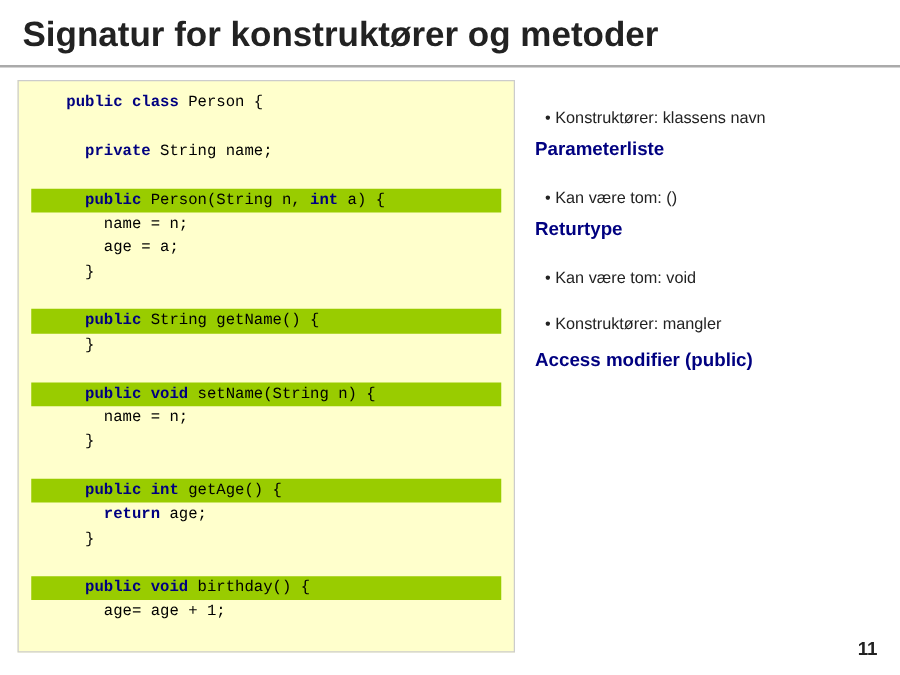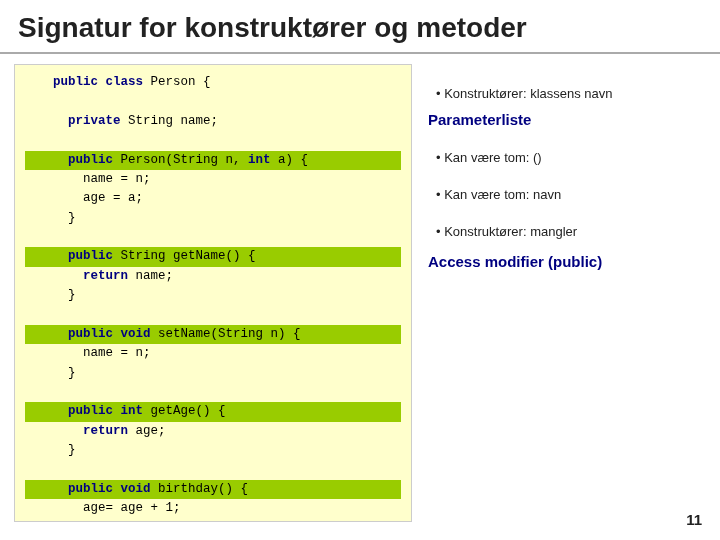--- a/index.html
+++ b/index.html
@@ -98,21 +98,20 @@
 
       <span class="code-line">&nbsp;</span>
 
       <span class="code-line green-bg">  <span class="kw">public</span> Person(String n, <span class="kw">int</span> a) {</span>
       <span class="code-line">    name = n;</span>
       <span class="code-line">    age = a;</span>
       <span class="code-line">  }</span>
       <span class="code-line">&nbsp;</span>
 
       <span class="code-line green-bg">  <span class="kw">public</span> String getName() {</span>
-      <span class="code-line">    <span class="kw">return</span> name;</span>
       <span class="code-line">  }</span>
       <span class="code-line">&nbsp;</span>
 
       <span class="code-line green-bg">  <span class="kw">public</span> <span class="kw">void</span> setName(String n) {</span>
       <span class="code-line">    name = n;</span>
       <span class="code-line">  }</span>
       <span class="code-line">&nbsp;</span>
 
       <span class="code-line green-bg">  <span class="kw">public</span> <span class="kw">int</span> getAge() {</span>
       <span class="code-line">    <span class="kw">return</span> age;</span>
@@ -123,21 +122,22 @@
       <span class="code-line">    age= age + 1;</span>
 
     </div>
 
     <div class="info-panel">
       <div class="info-bullet">• <span>Konstruktører: klassens navn</span></div>
 
       <div class="info-section-title">Parameterliste</div>
       <div class="info-bullet">• <span>Kan være tom: ()</span></div>
 
-      <div class="info-bullet">• <span>Kan være tom: navn</span></div>
+      <div class="info-section-title">Returtype</div>
+      <div class="info-bullet">• <span>Kan være tom: void</span></div>
       <div class="info-bullet">• <span>Konstruktører: mangler</span></div>
 
       <div class="info-section-title" style="color:#000080; font-size:15px; margin-top:8px;">Access modifier (public)</div>
     </div>
   </div>
 
   <div class="page-number">11</div>
 </div>
 
 </body></html>

